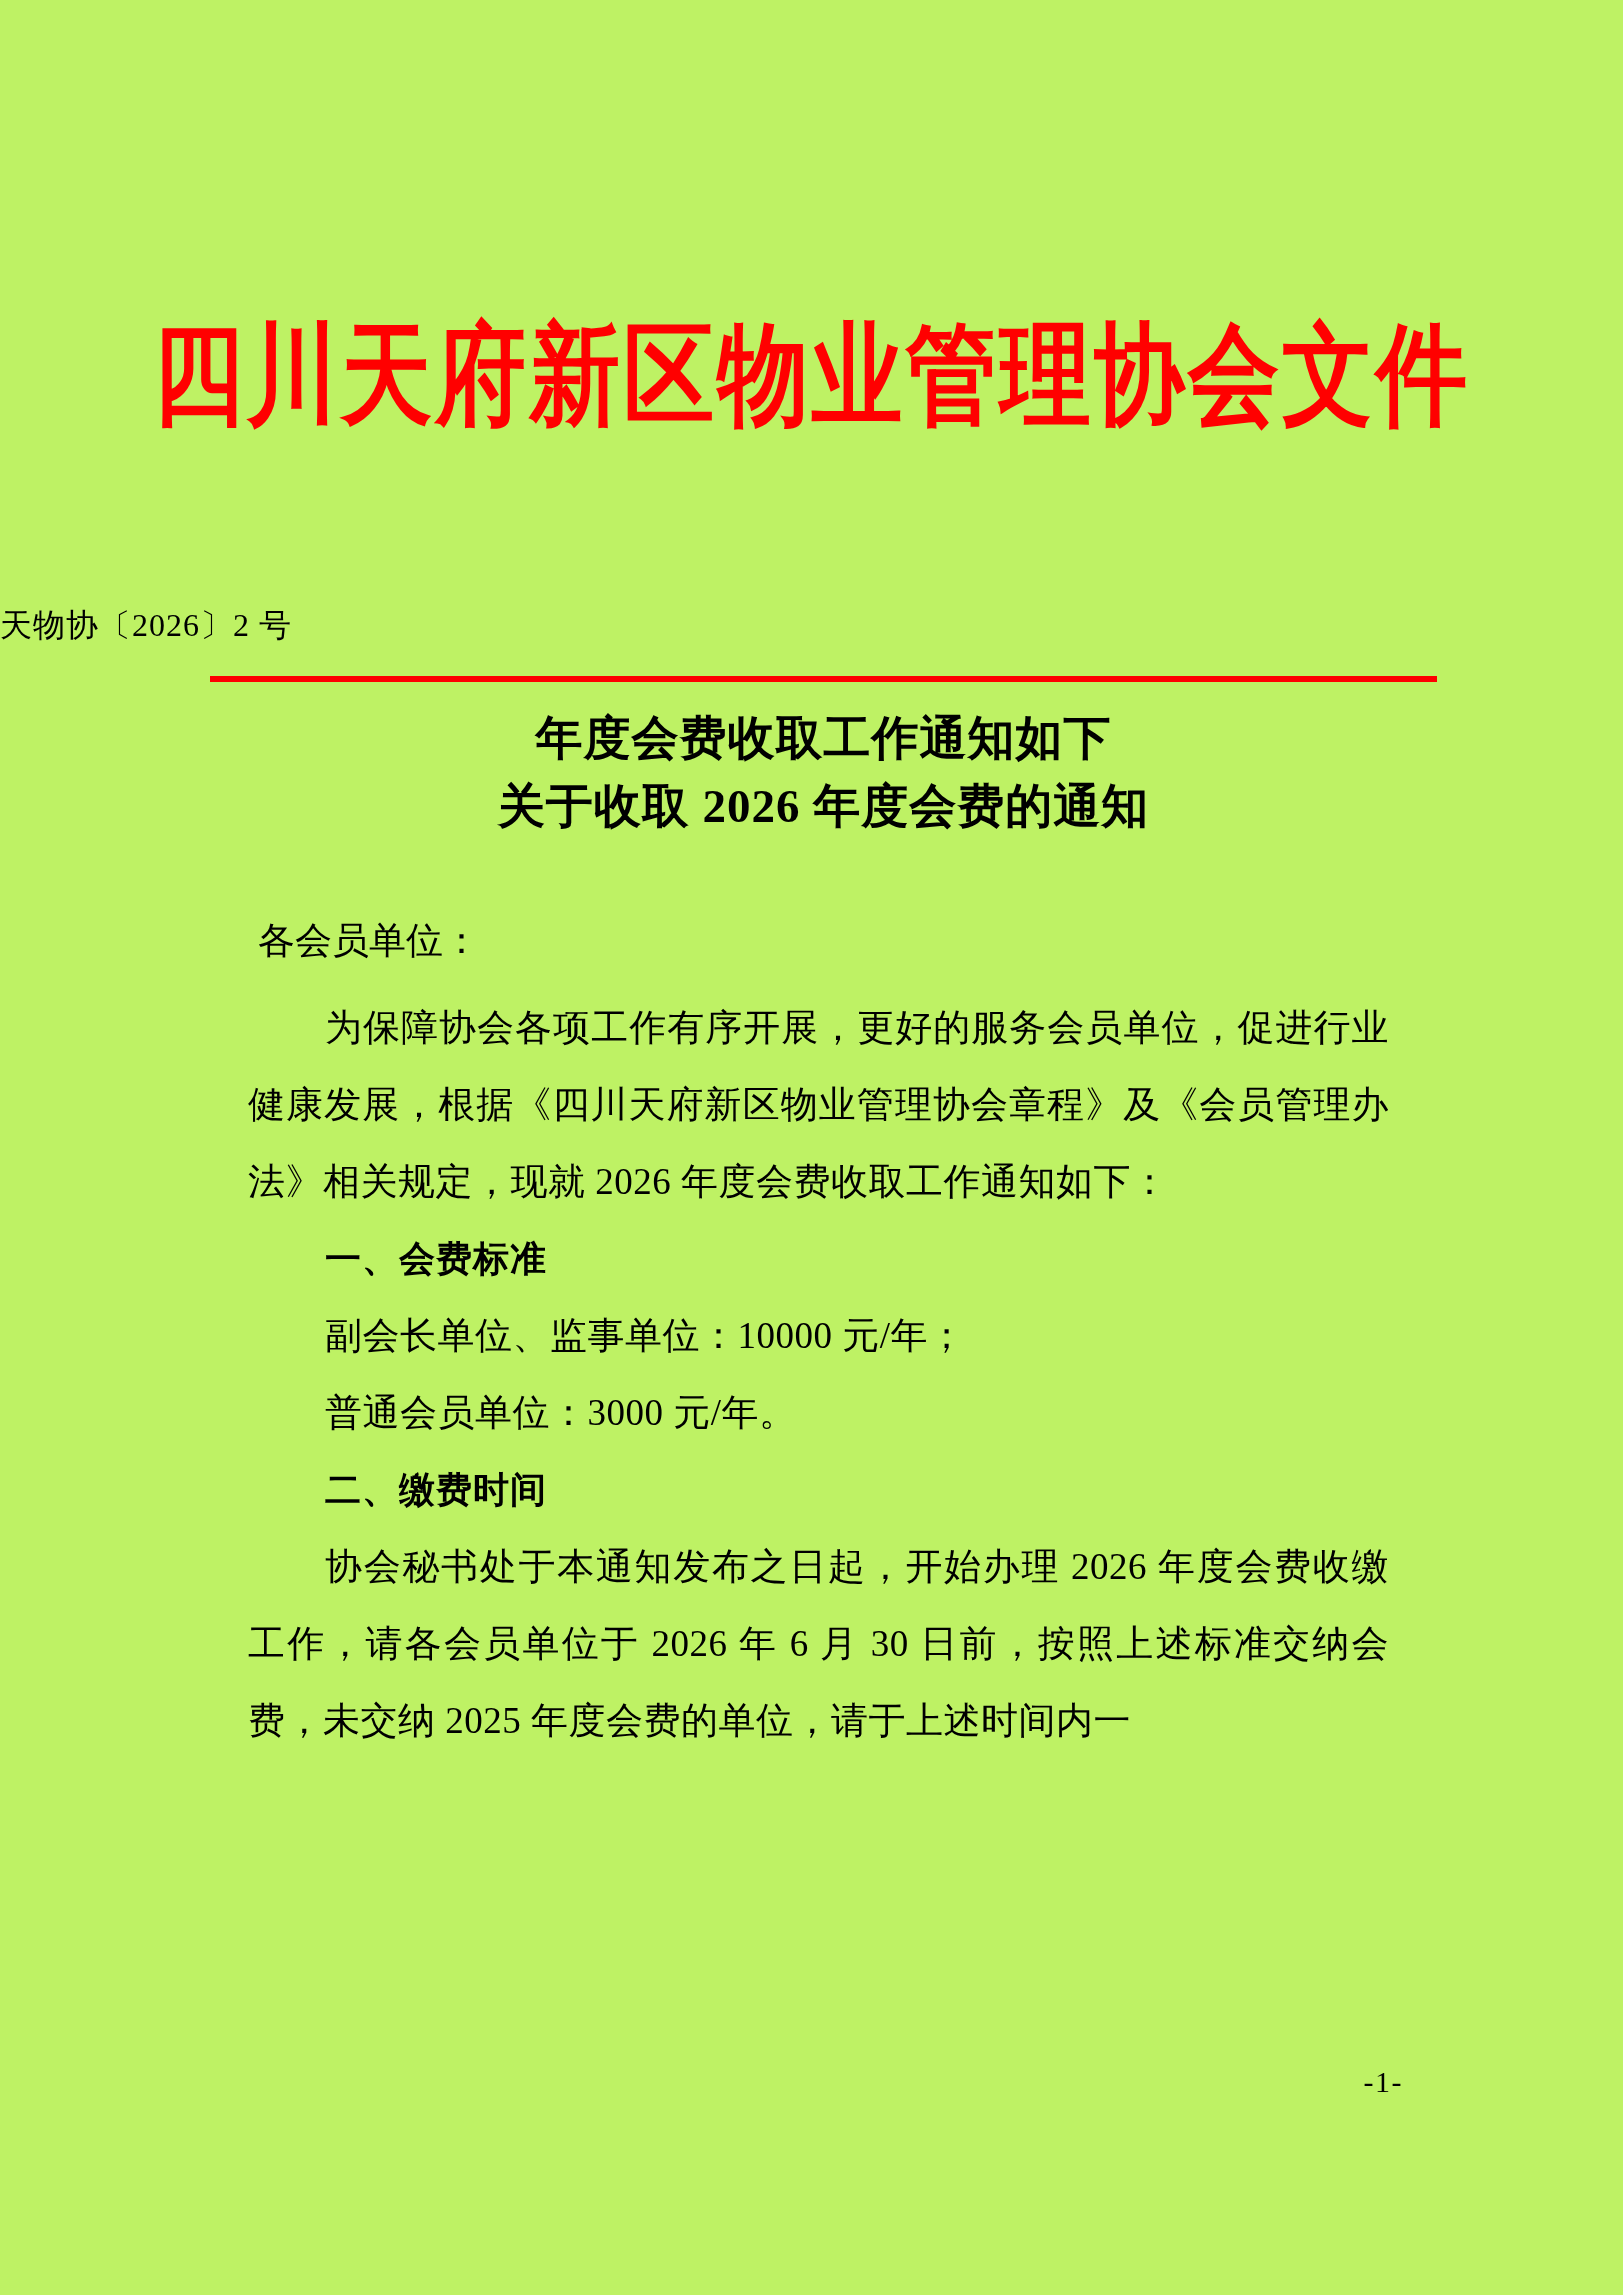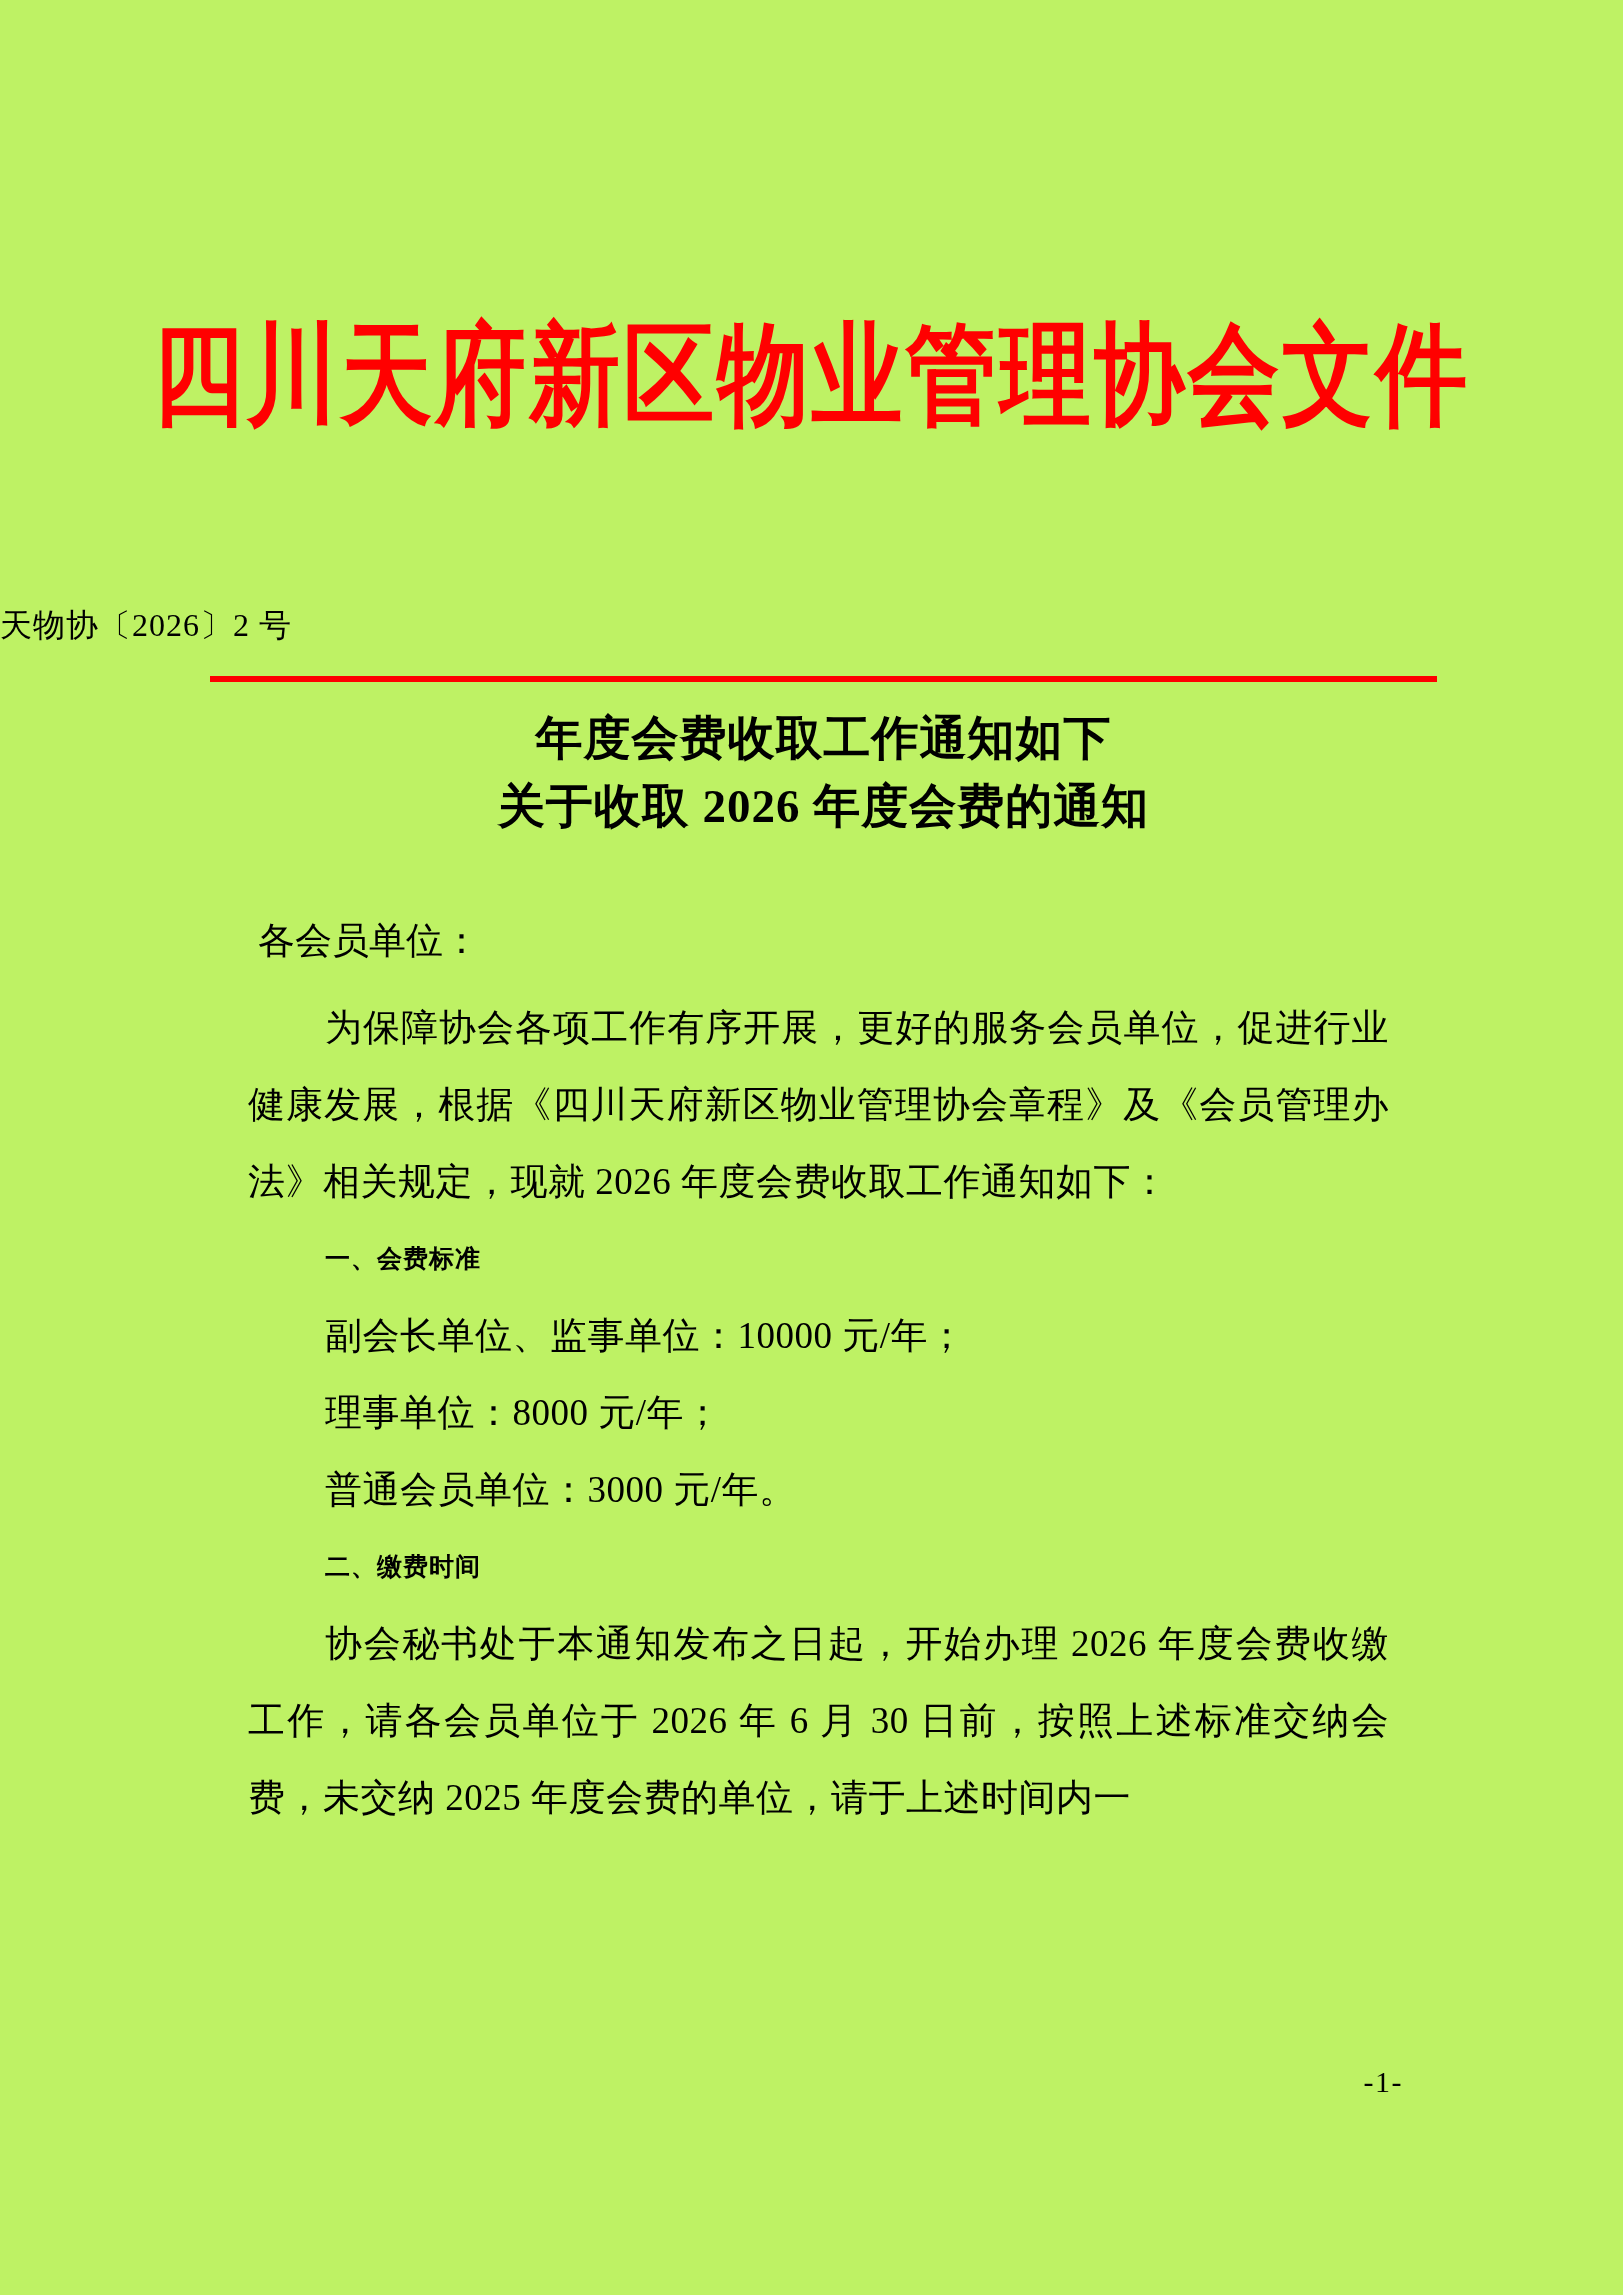--- a/index.html
+++ b/index.html
@@ -106,21 +106,21 @@
   }
   .salutation {
     font-size: 37px;
     line-height: 77px;
     color: #000000;
     margin: 10px;
   }
   .section-heading {
     font-family: "DejaVu Sans", "Liberation Sans", sans-serif;
     font-weight: 700;
-    font-size: 25px;
+    font-size: 36px;
     line-height: 77px;
     color: #000000;
     margin: 0;
     text-indent: 77px;
     letter-spacing: 1px;
   }
   .fee-line {
     font-size: 37px;
     line-height: 77px;
     color: #000000;
@@ -163,21 +163,20 @@
 
     <p class="salutation">各会员单位：</p>
 
     <p class="para indent">为保障协会各项工作有序开展，更好的服务会员单位，促进行业健康发展，根据《四川天府新区物业管理协会章程》及《会员管理办法》相关规定，现就 2026 年度会费收取工作通知如下：</p>
 
     <p class="section-heading">一、会费标准</p>
 
 
     <p class="fee-line">副会长单位、监事单位：10000 元/年；</p>
 
-    <p class="fee-line">理事单位：8000 元/年；</p>
 
     <p class="fee-line">普通会员单位：3000 元/年。</p>
 
     <p class="section-heading">二、缴费时间</p>
 
     <p class="para indent">协会秘书处于本通知发布之日起，开始办理 2026 年度会费收缴工作，请各会员单位于 2026 年 6 月 30 日前，按照上述标准交纳会费，未交纳 2025 年度会费的单位，请于上述时间内一</p>
 
   </div>
 
   <div class="page-number">-1-</div>

